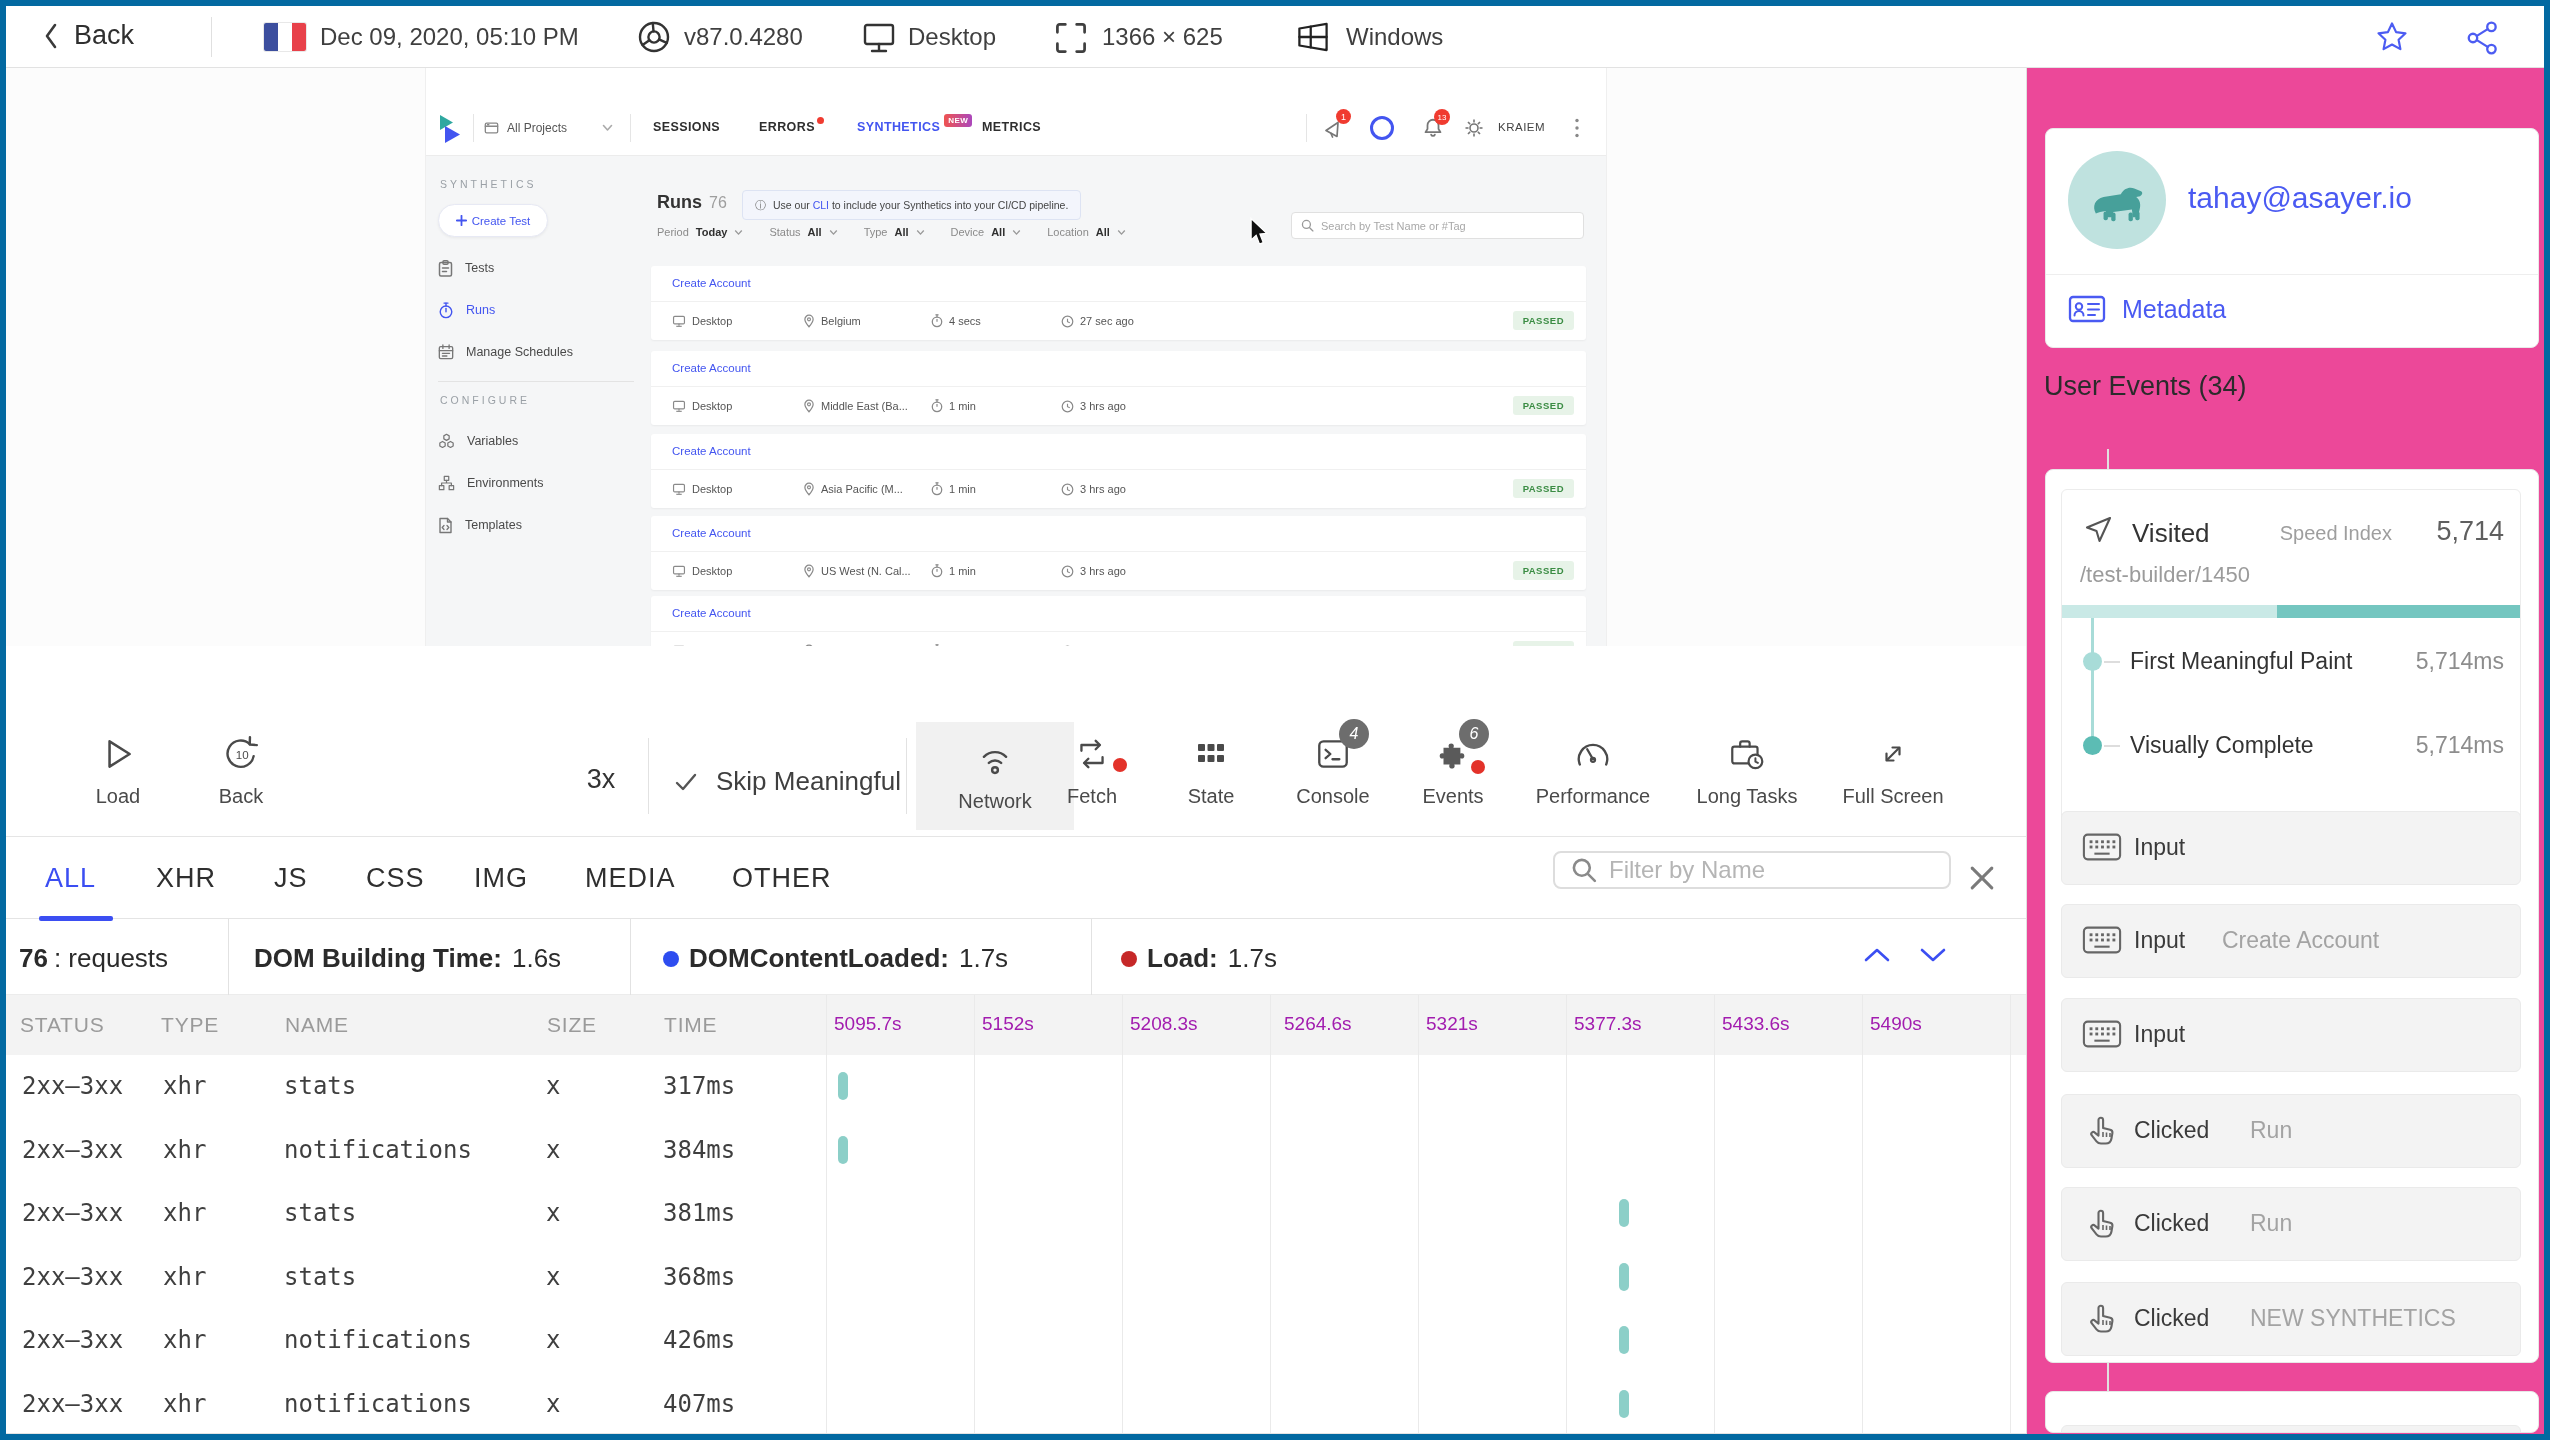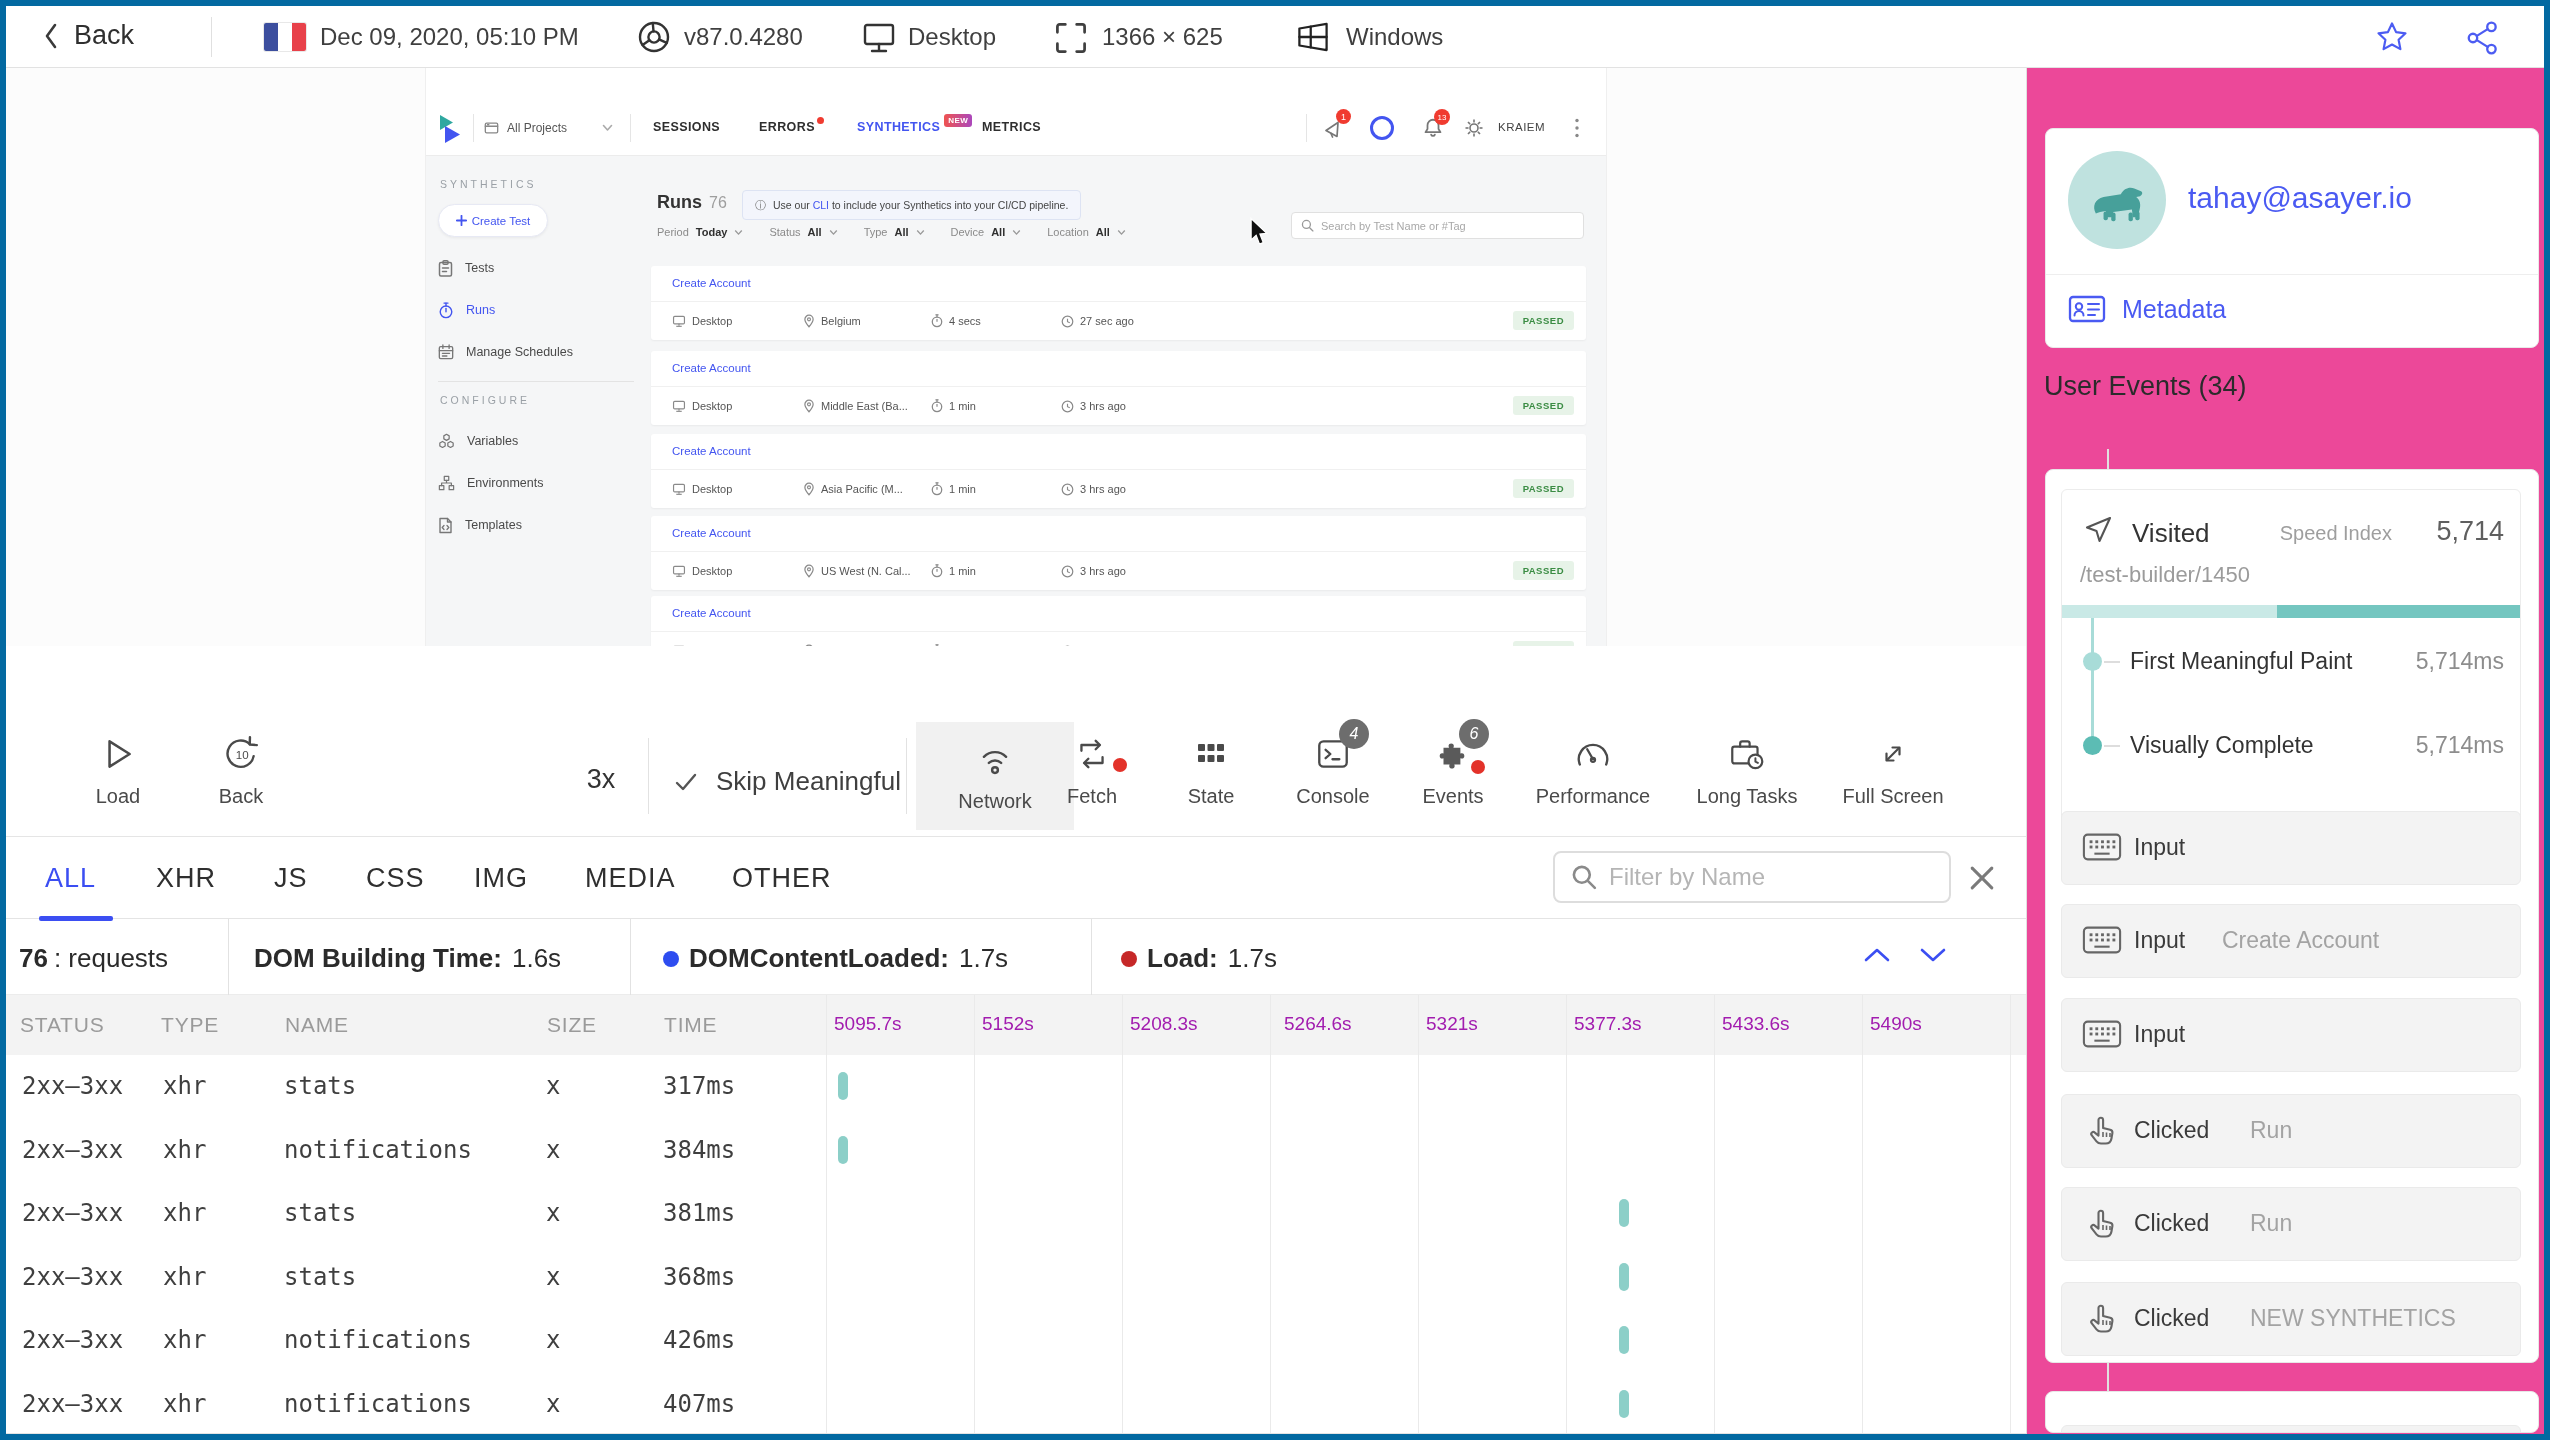--- a/index.html
+++ b/index.html
@@ -96,21 +96,21 @@
   #ctl-skip span { font-size:26px; color:#3f3f3f; }
   #ctl-network { position:absolute; left:910px; top:6px; width:158px; height:108px; background:#f1f1f1; border-radius:0; display:flex; flex-direction:column; align-items:center; justify-content:center; gap:11px; cursor:pointer; }
   #ctl-network .lbl { font-size:20px; color:#4a4a4a; }
 
   
   #netpanel { position:absolute; left:0; top:830px; width:2020px; height:610px; background:#fff; border-top:1px solid #e5e5e5; }
   #net-tabs { position:absolute; left:0; top:0; width:100%; height:82px; border-bottom:1px solid #e4e4e4; }
   .net-tab { position:absolute; top:26px; font-size:27px; font-weight:500; color:#2f2f2f; letter-spacing:1px; cursor:pointer; }
   .net-tab.active { color:#3b4ef2; }
   #net-tab-underline { position:absolute; left:33px; top:79px; width:74px; height:5px; background:#3b4ef2; border-radius:2px; }
-  #net-filter { position:absolute; left:1547px; top:14px; width:398px; height:52px; border:2px solid #ddd; border-radius:8px; display:flex; align-items:center; gap:12px; padding:0 16px; background:#fff; }
+  #net-filter { position:absolute; left:1547px; top:14px; width:398px; height:38px; border:2px solid #ddd; border-radius:8px; display:flex; align-items:center; gap:12px; padding:0 16px; background:#fff; }
   #net-filter input { border:none; outline:none; flex:1; font-size:24px; color:#555; font-family:"Liberation Sans",sans-serif; background:transparent; }
   #net-filter input::placeholder { color:#b5b5b5; }
   #net-close { position:absolute; left:1962px; top:27px; cursor:pointer; }
 
   #net-summary { position:absolute; left:0; top:82px; width:100%; height:76px; border-bottom:1px solid #ececec; font-size:26px; color:#2b2b2b; }
   #net-summary .seg { position:absolute; top:24px; white-space:nowrap; display:flex; align-items:center; gap:10px; }
   #net-summary .sdiv { position:absolute; top:0; width:1px; height:76px; background:#e2e2e2; }
   .dot { width:16px; height:16px; border-radius:50%; display:inline-block; }
   #net-chevrons { position:absolute; left:1856px; top:26px; display:flex; gap:26px; }
   #net-chevrons svg { cursor:pointer; }

